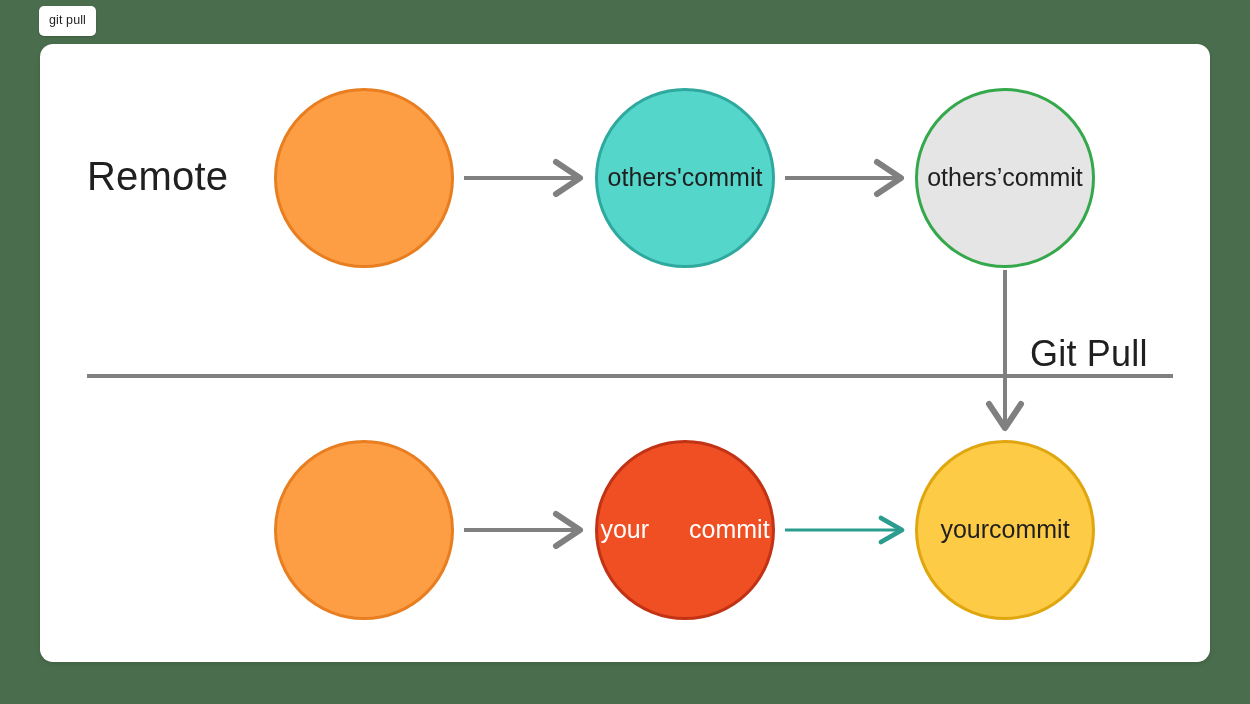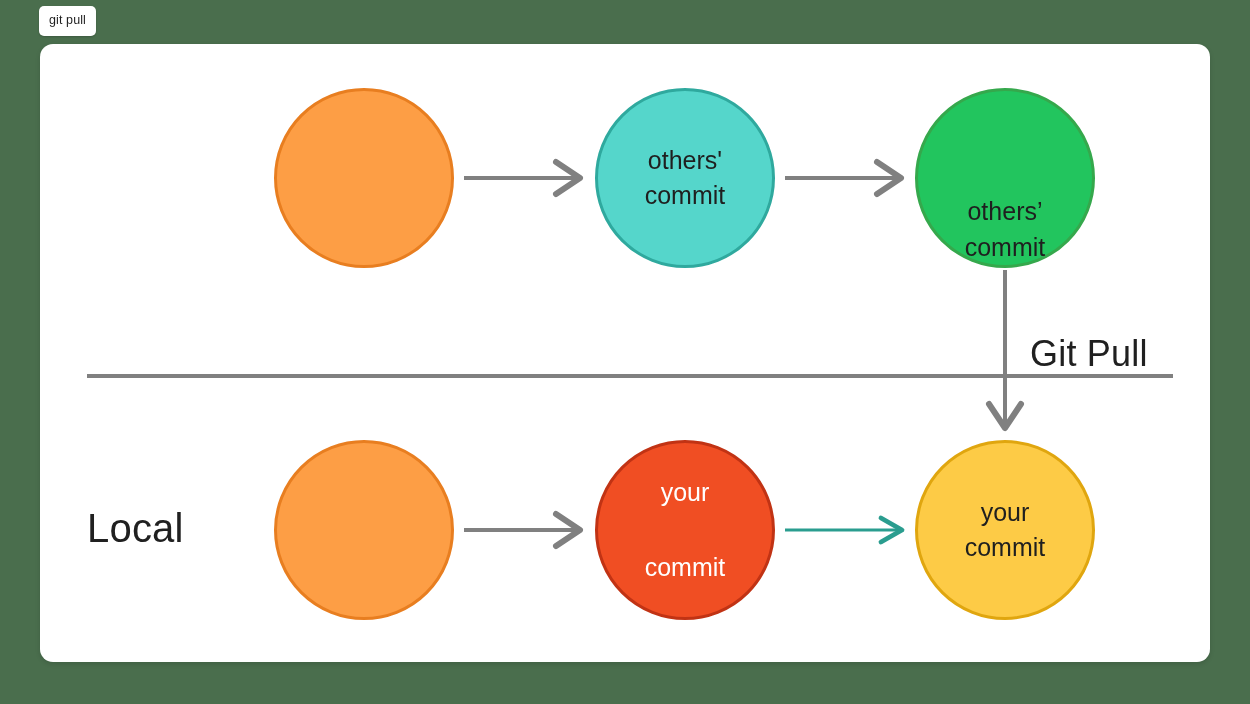--- a/index.html
+++ b/index.html
@@ -75,21 +75,21 @@
     white-space: nowrap;
     letter-spacing: 0.2px;
   }
 
   
   .node {
     position: absolute;
     border-radius: 50%;
     box-sizing: border-box;
     display: flex;
-    flex-direction: column;
+    flex-direction: row;
     align-items: center;
     justify-content: center;
     text-align: center;
     font-size: 25px;
     line-height: 1.42;
     border-style: solid;
     border-width: 3px;
   }
   .node span { display: block; pointer-events: none; }
 
@@ -99,21 +99,21 @@
   .n-remote-1 { left: 234px; top:  44px; width: 180px; height: 180px; }
   .n-remote-2 { left: 555px; top:  44px; width: 180px; height: 180px; }
   .n-remote-3 { left: 875px; top:  44px; width: 180px; height: 180px; }
   .n-local-1  { left: 234px; top: 396px; width: 180px; height: 180px; }
   .n-local-2  { left: 555px; top: 396px; width: 180px; height: 180px; gap: 40px; }
   .n-local-3  { left: 875px; top: 396px; width: 180px; height: 180px; }
 
   
   .c-orange { background: #fd9e45; border-color: #e87e20; color: #1f1f1f; }
   .c-teal   { background: #55d6cb; border-color: #2fa99e; color: #1f1f1f; }
-  .c-green  { background: #22c55e; border-color: #35a84c; color: #1f1f1f; justify-content: flex-end; }
+  .c-green  { background: #e5e5e5; border-color: #35a84c; color: #1f1f1f; }
   .c-red    { background: #f04e23; border-color: #c13314; color: #ffffff; }
   .c-yellow { background: #fdcb46; border-color: #e0a60f; color: #1f1f1f; }
 </style>
 </head>
 <body>
 
 <div class="tab-label">git pull</div>
 
 <div class="canvas">
 
@@ -133,22 +133,22 @@
 
     <line x1="745" y1="134" x2="861" y2="134" stroke="#808080" stroke-width="4" marker-end="url(#arrowGray)"></line>
 
     <line x1="965" y1="226" x2="965" y2="384" stroke="#808080" stroke-width="4" marker-end="url(#arrowGray)"></line>
 
     <line x1="424" y1="486" x2="540" y2="486" stroke="#808080" stroke-width="4" marker-end="url(#arrowGray)"></line>
 
     <line x1="745" y1="486" x2="862" y2="486" stroke="#2a9d8f" stroke-width="3" marker-end="url(#arrowTeal)"></line>
   </svg>
 
+  <div class="row-label remote">Remote</div>
 
-  <div class="row-label local">Local</div>
 
   <div class="pull-caption">Git Pull</div>
 
   <div class="node c-orange n-remote-1 empty">
     <span></span>
     <span></span>
   </div>
 
   <div class="node c-teal n-remote-2">
     <span>others'</span>

